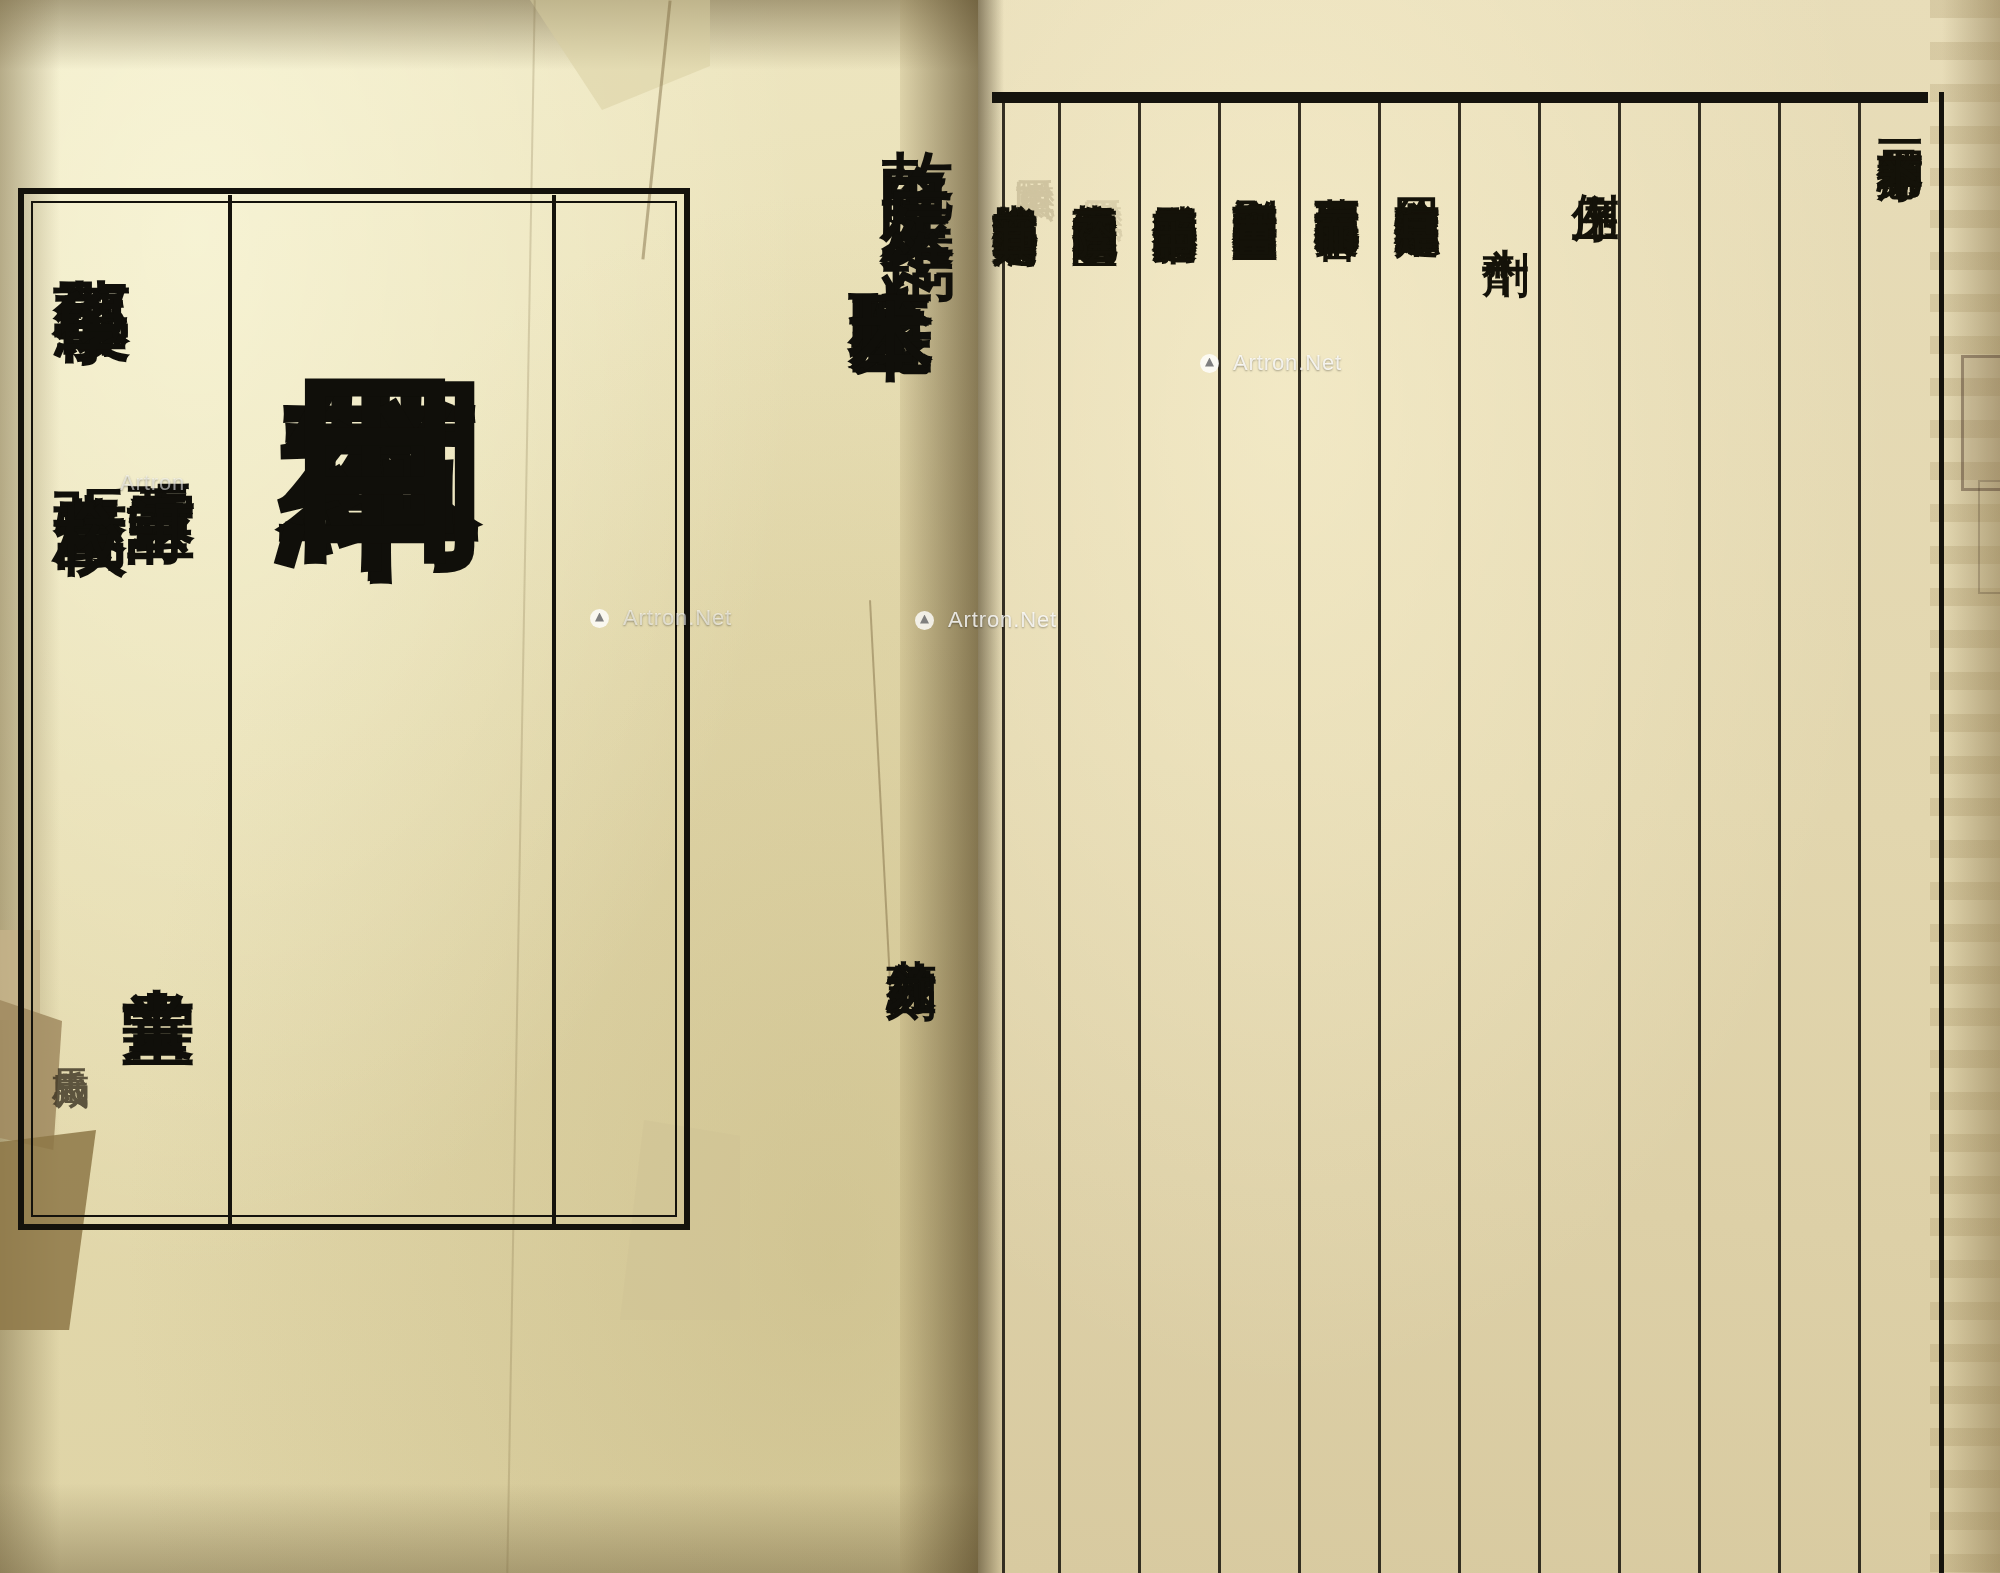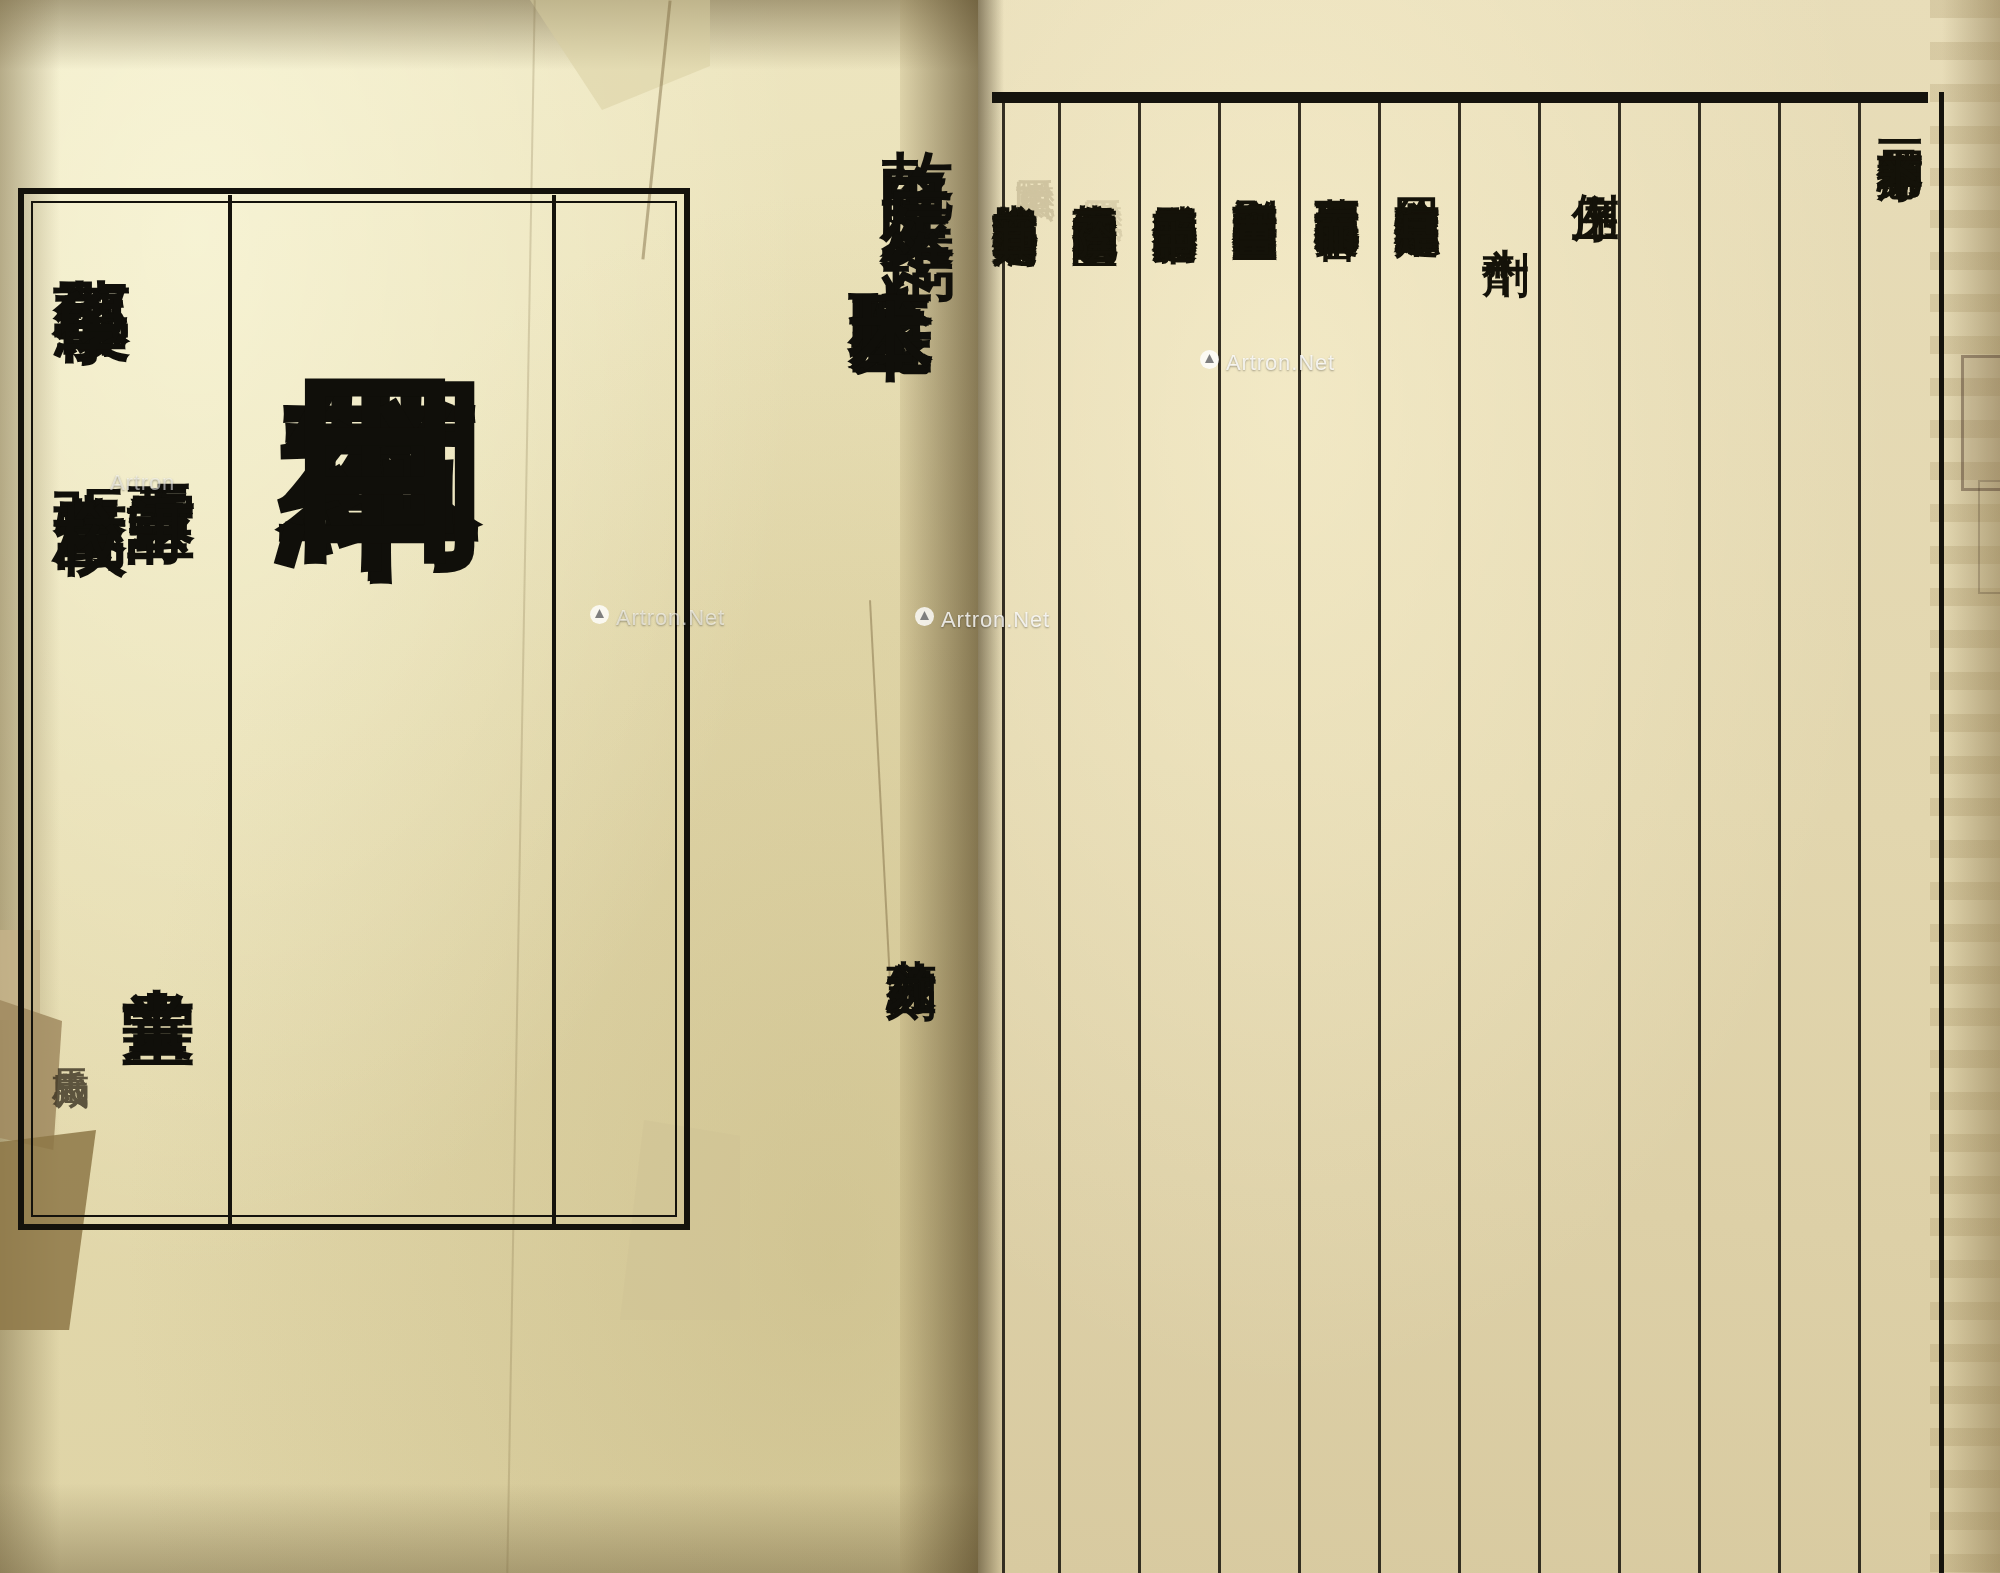--- a/index.html
+++ b/index.html
@@ -244,41 +244,42 @@
 
   
   .wm {
     position: absolute;
     color: rgba(255,255,255,0.82);
     font-family: "Liberation Sans", sans-serif;
     font-size: 22px;
     letter-spacing: 0.04em;
     text-shadow: 0 1px 2px rgba(0,0,0,0.35);
     display: flex;
-    gap: 7px;
+    align-items: center;
+    gap: 14px;
     pointer-events: none;
   }
   .wm .wm-mark {
     display: inline-block;
     width: 19px; height: 19px;
     border-radius: 50%;
     background: rgba(255,255,255,0.8);
     position: relative;
   }
   .wm .wm-mark::after {
     content: "";
     position: absolute;
     left: 5px; top: 4px;
     width: 9px; height: 9px;
     background: rgba(120,120,120,0.95);
     clip-path: polygon(50% 0,100% 100%,0 100%);
   }
   .wm.w1 { left: 1200px; top: 350px; }
   .wm.w2 { left: 915px; top: 607px; }
-  .wm.w3 { left: 110px; top: 470px; color: rgba(255,255,255,0.55); }
+  .wm.w3 { left: 120px; top: 470px; color: rgba(255,255,255,0.55); }
   .wm.w4 { left: 590px; top: 605px; color: rgba(255,255,255,0.6); }
 
   
   .seal-stamp {
     position: absolute;
     left: 983px; top: 355px;
     width: 44px; height: 130px;
     border: 3px solid rgba(60,40,30,0.55);
     background: rgba(90,60,45,0.10);
     opacity: 0.7;

